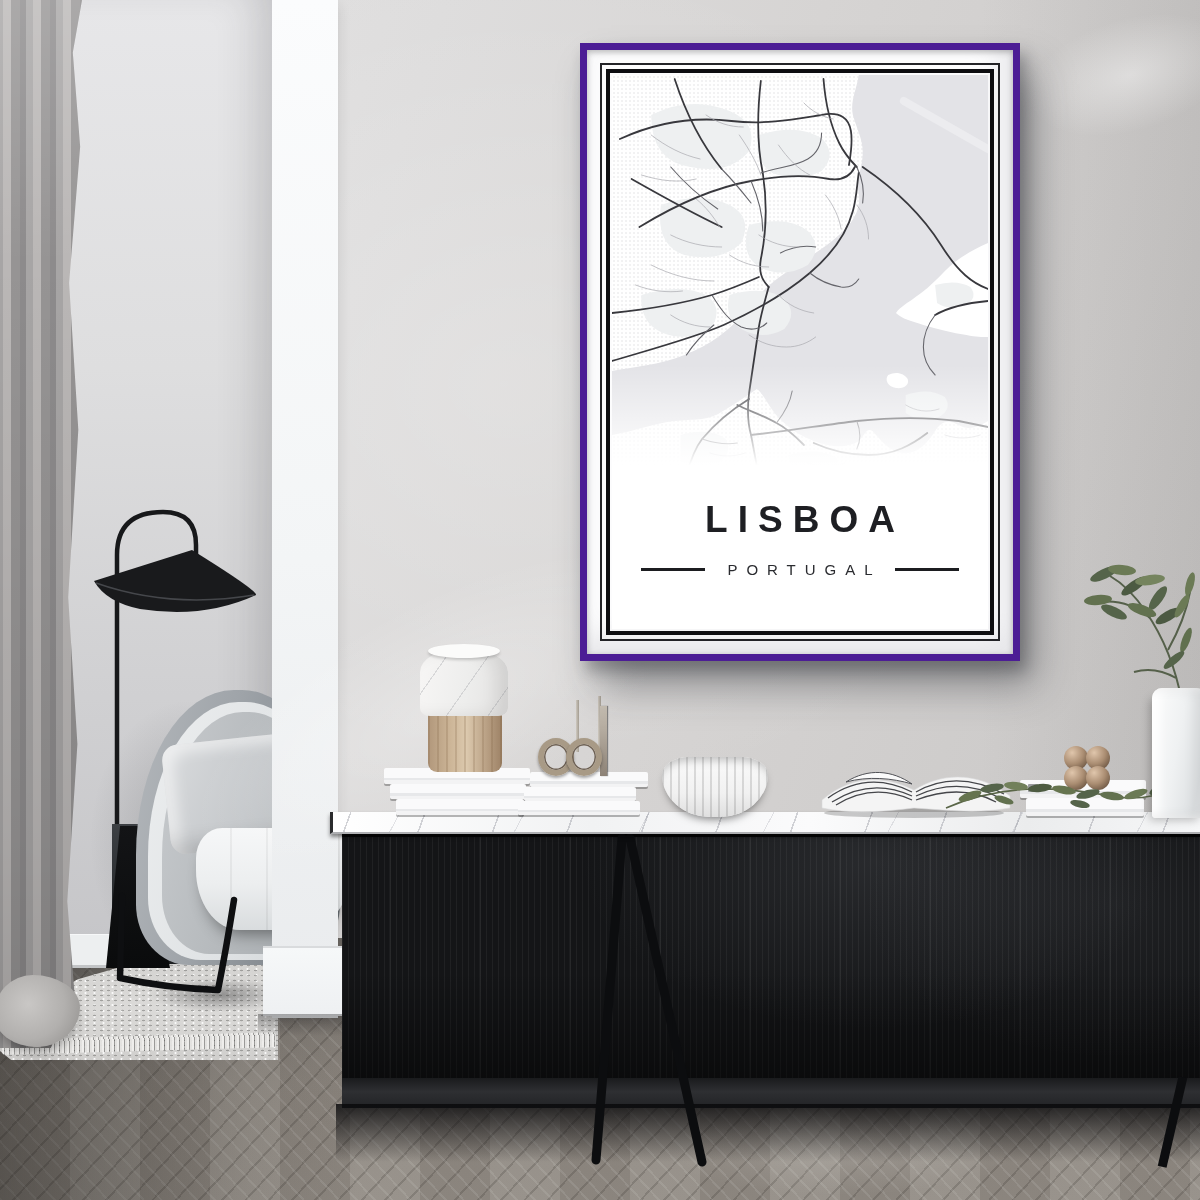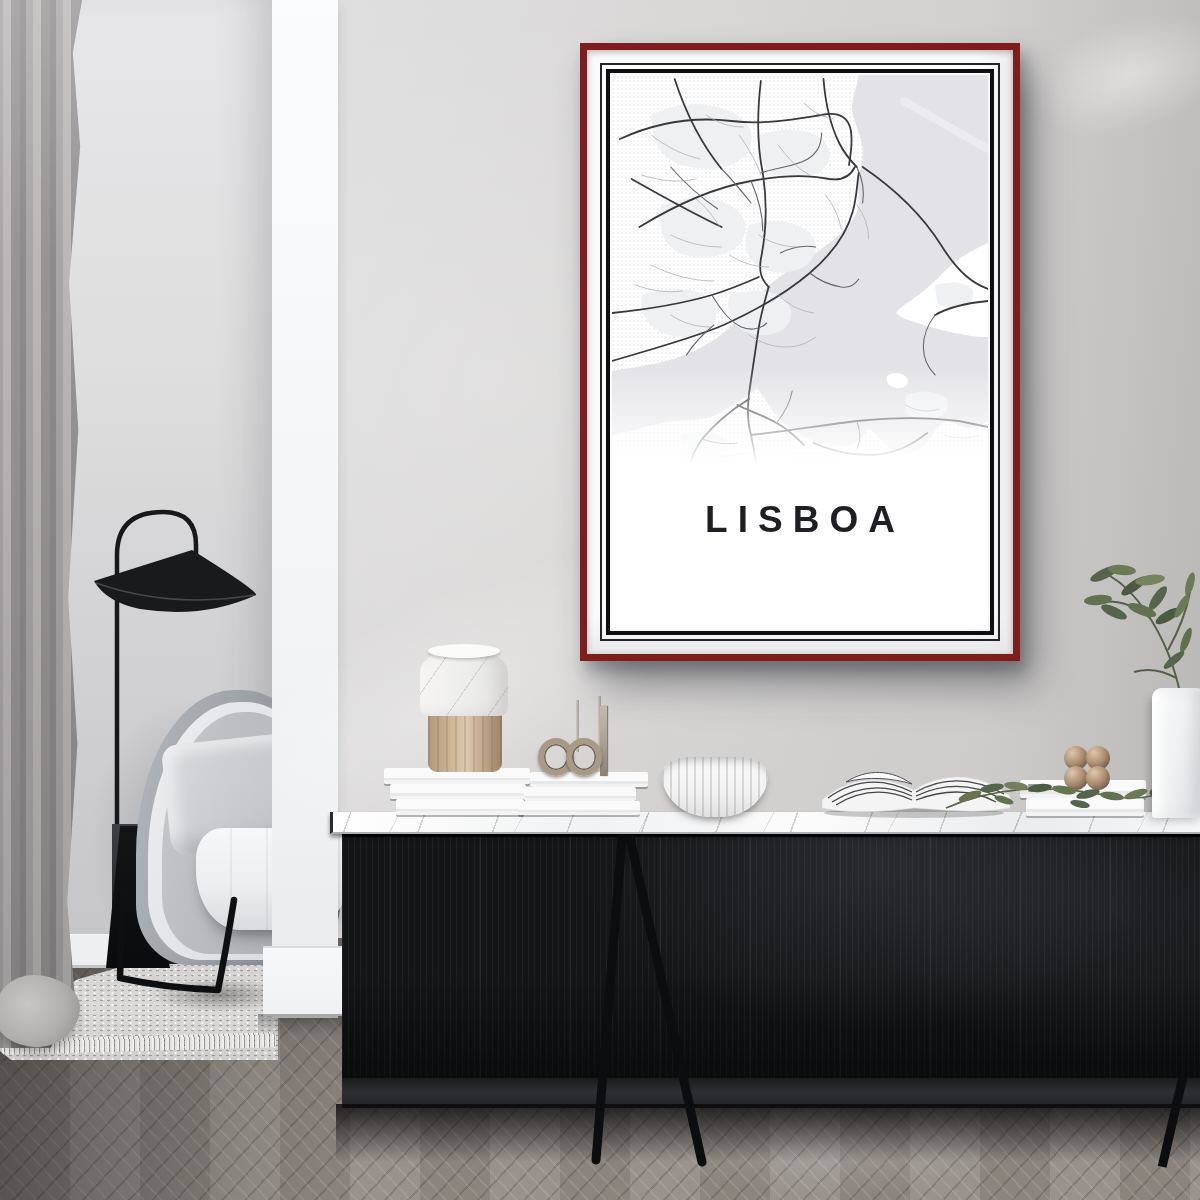--- a/index.html
+++ b/index.html
@@ -176,21 +176,21 @@
   .sprig-svg{position:absolute;left:940px;top:756px;width:260px;height:70px;}
   .plant-svg{position:absolute;left:1000px;top:520px;width:200px;height:200px;}
   .vase{position:absolute;left:1152px;top:688px;width:56px;height:130px;
     border-radius:10px 12px 4px 4px;
     background:linear-gradient(100deg,#fdfdfd,#eff1f2 45%,#dde0e2 80%,#e9ebec);
     box-shadow:inset -12px 0 14px rgba(0,0,0,.08), inset 8px 0 10px rgba(255,255,255,.85),
                -6px 6px 10px -4px rgba(0,0,0,.25);}
 
   
   .frame{position:absolute;left:580px;top:43px;width:440px;height:618px;
-    background:#7f1d1d;padding:7px;
+    background:#4c1d95;padding:7px;
     box-shadow:16px 26px 38px -2px rgba(33,35,42,.42), 6px 10px 14px rgba(33,35,42,.30);}
   .mat{position:relative;width:100%;height:100%;background:#fcfcfd;
     box-shadow:inset 0 2px 6px rgba(0,0,0,.28), inset -12px -16px 30px rgba(118,120,128,.16);}
   .border-outer{position:absolute;inset:13px;border:2px solid #232327;}
   .border-inner{position:absolute;inset:19px;border:4px solid #0e0e11;}
   .poster-content{position:absolute;inset:25px;background:#fff;overflow:hidden;}
   .map-wrap{position:absolute;left:0;top:0;right:0;height:402px;
     background-image:radial-gradient(rgba(80,80,92,.10) .6px,transparent 1px);
     background-size:4px 4px;}
   .map-wrap svg{display:block;width:100%;height:100%;}
@@ -414,17 +414,22 @@
               <path d="M218,120 C226,130 232,142 234,154" fill="none" stroke="#a8a8ae" stroke-width="0.7" stroke-linecap="round" stroke-linejoin="round"></path>
               <path d="M96,40 C108,48 120,52 134,52" fill="none" stroke="#a8a8ae" stroke-width="0.7" stroke-linecap="round" stroke-linejoin="round"></path>
               <path d="M196,28 C204,36 214,42 226,44" fill="none" stroke="#a8a8ae" stroke-width="0.7" stroke-linecap="round" stroke-linejoin="round"></path>
               <path d="M120,180 C132,188 146,192 160,192" fill="none" stroke="#a8a8ae" stroke-width="0.7" stroke-linecap="round" stroke-linejoin="round"></path>
               <path d="M86,124 C96,132 104,142 110,152" fill="none" stroke="#a8a8ae" stroke-width="0.7" stroke-linecap="round" stroke-linejoin="round"></path>
               <path d="M24,210 C40,216 56,218 72,216" fill="none" stroke="#a8a8ae" stroke-width="0.7" stroke-linecap="round" stroke-linejoin="round"></path>
             </svg>
         </div>
         <div class="map-fade"></div>
         <div class="poster-title">LISBOA</div>
+        <div class="poster-sub-row">
+          <span class="sub-line"></span>
+          <span class="poster-subtitle">PORTUGAL</span>
+          <span class="sub-line"></span>
+        </div>
       </div>
     </div>
   </div>
 
 </div>
 
 </body></html>

